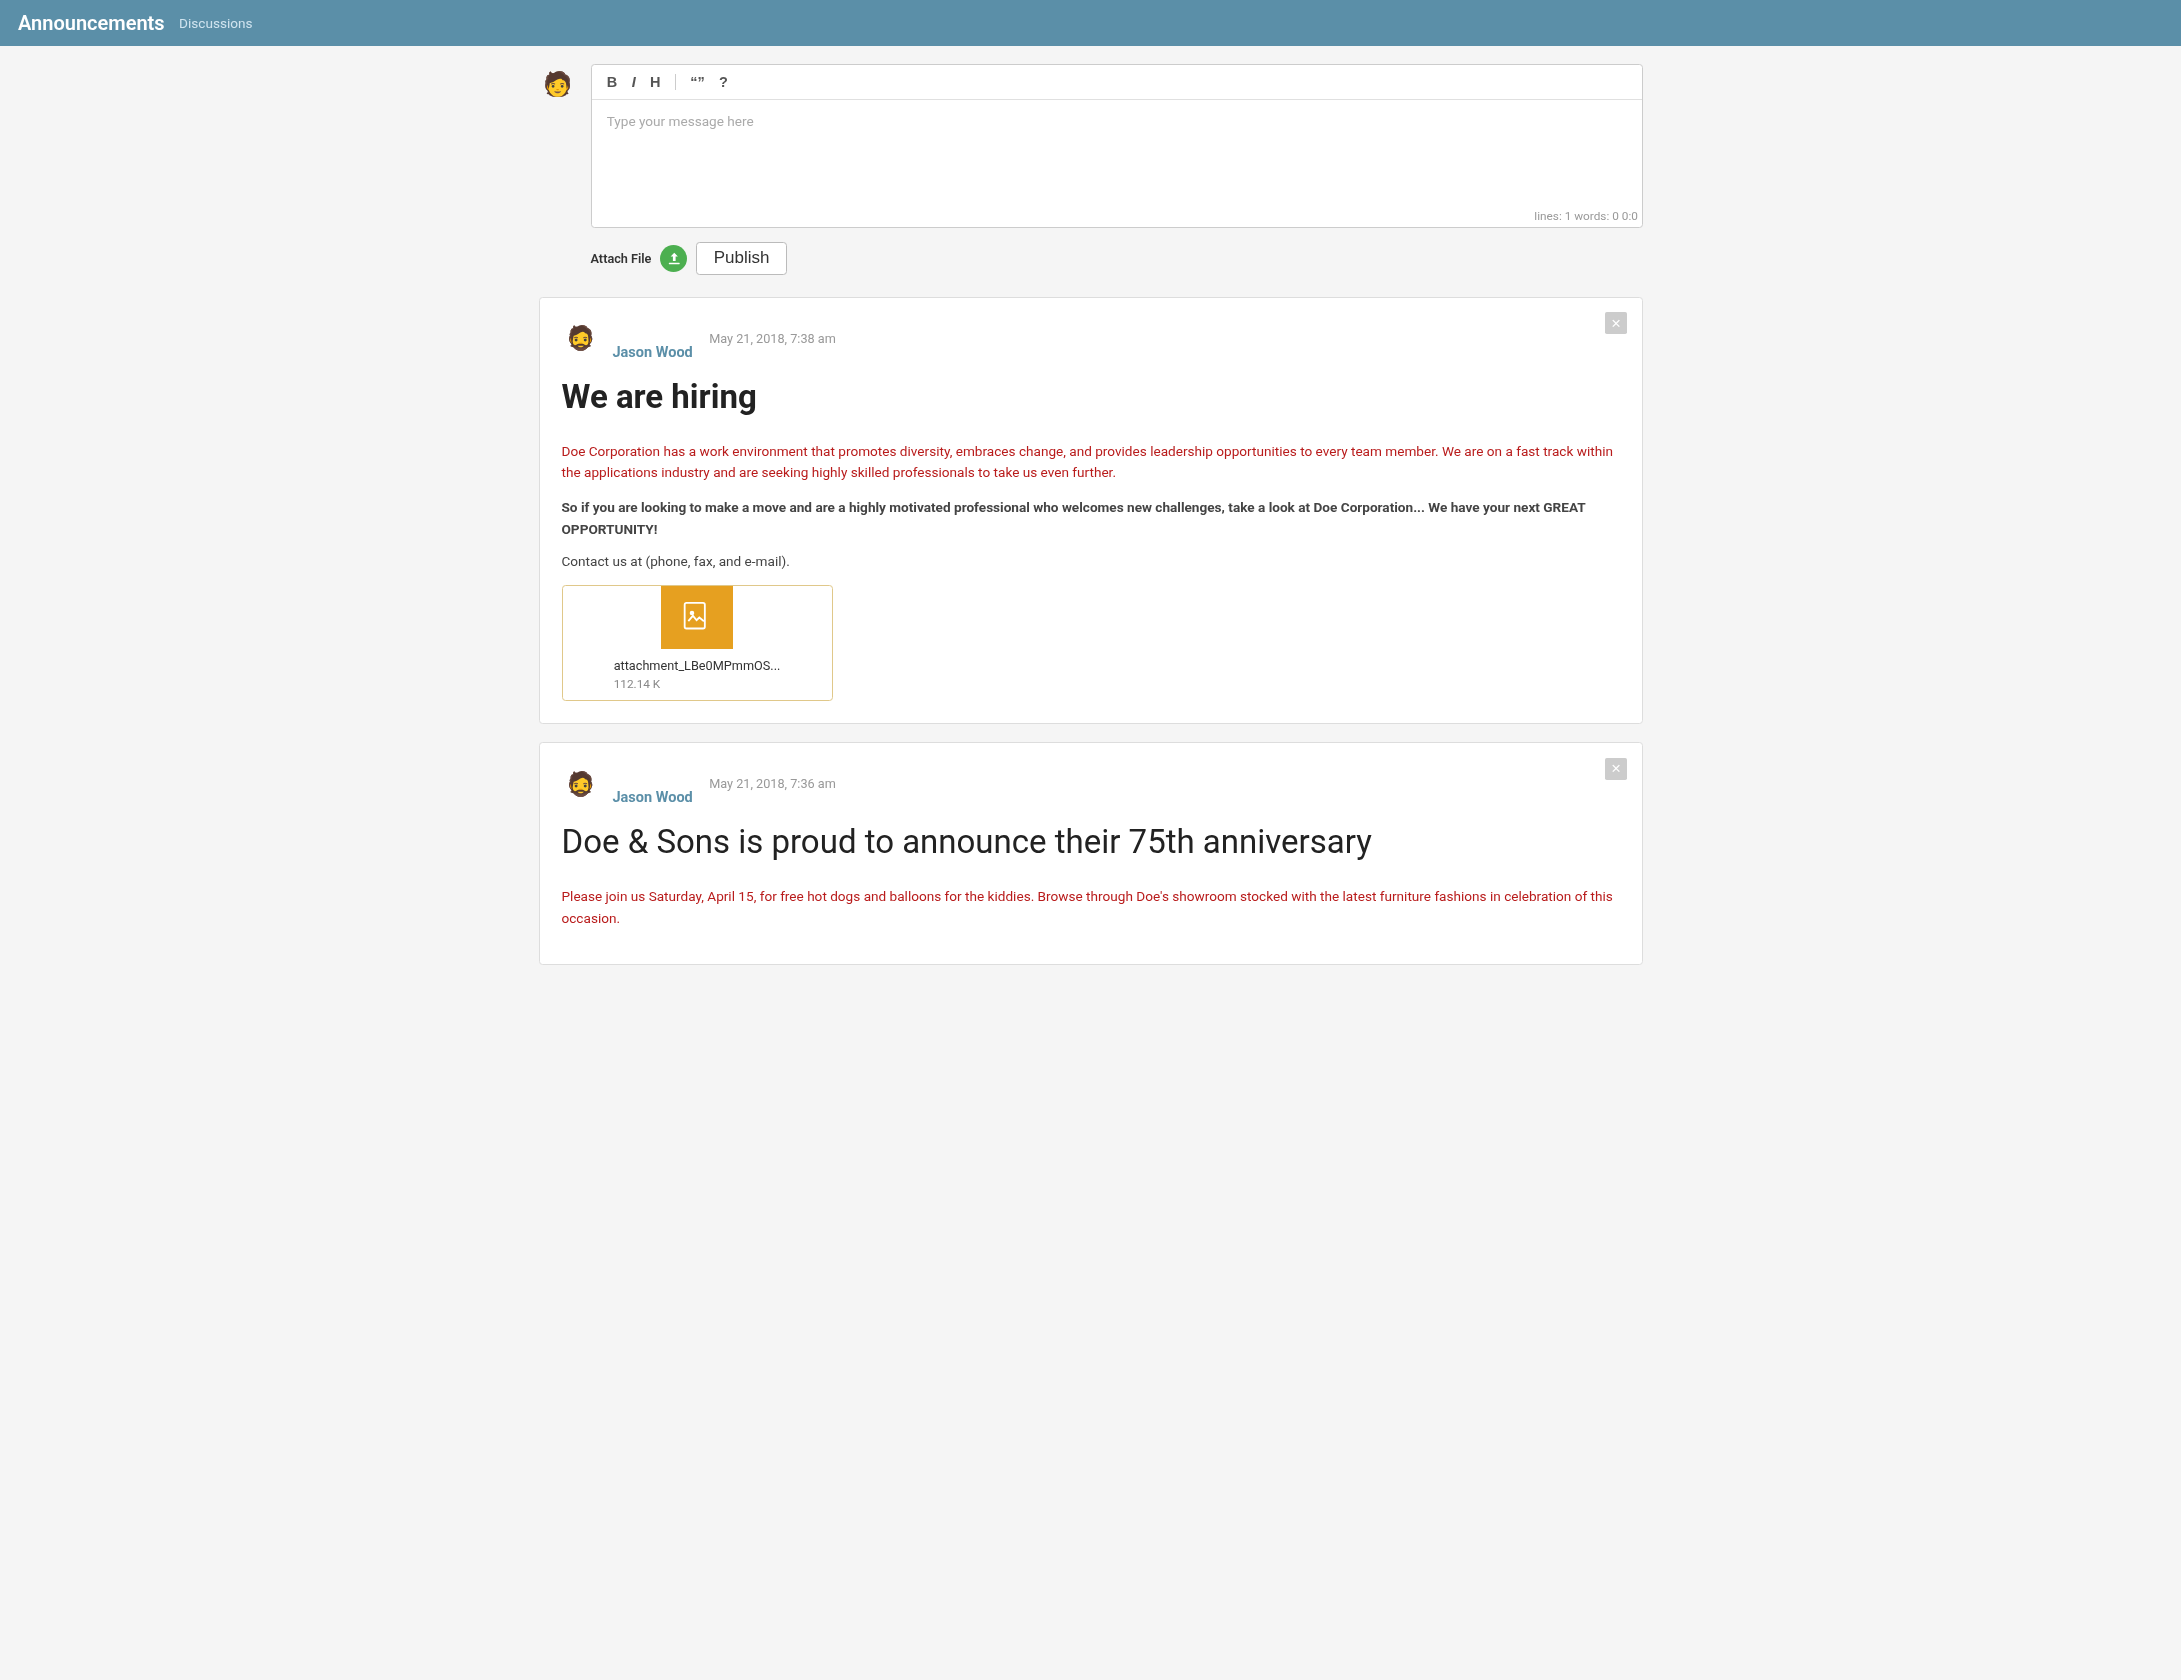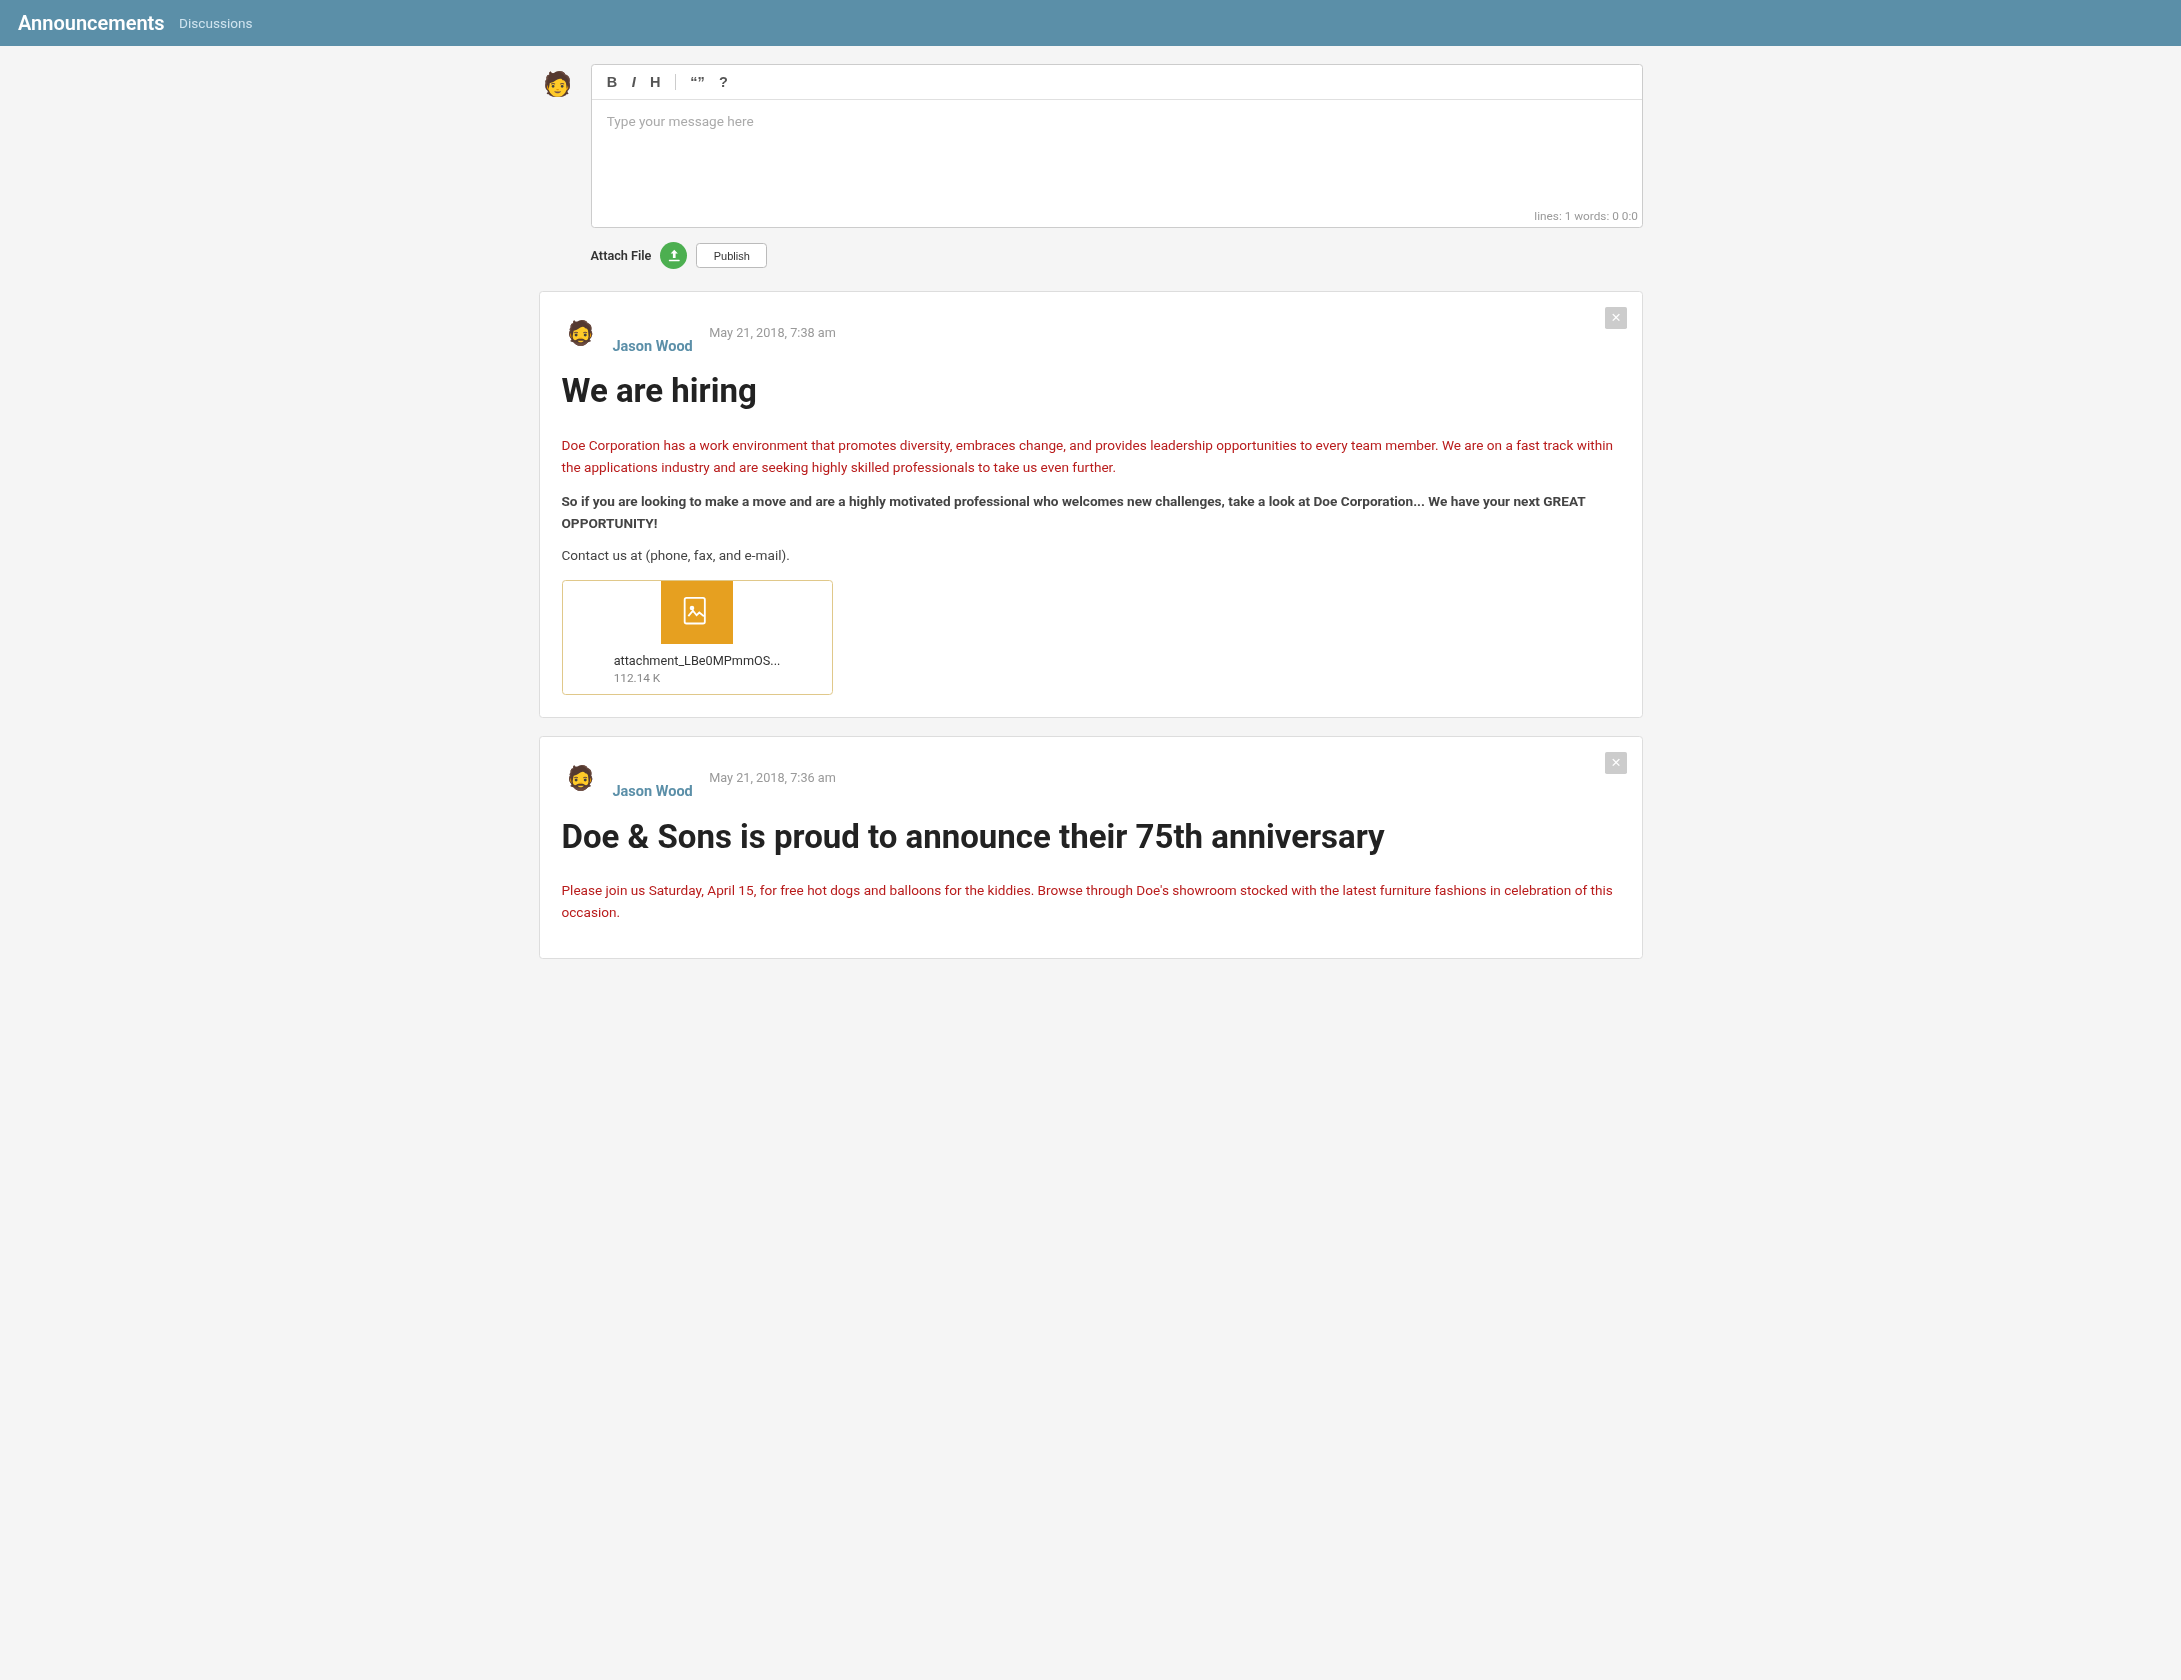--- a/index.html
+++ b/index.html
@@ -113,21 +113,21 @@
       align-items: center;
       justify-content: center;
       color: white;
       font-size: 14.5px;
     }
     .publish-btn {
       background: #fff;
       border: 0.9px solid #bbb;
       border-radius: 3.6px;
       padding: 5.4px 16.3px;
-      font-size: 11px;
+      font-size: 17px;
       cursor: pointer;
       color: #333;
     }
 
     
     .post-card {
       background: #fff;
       border: 0.9px solid #ddd;
       border-radius: 3.6px;
       margin-bottom: 18px;
@@ -226,21 +226,21 @@
       margin-bottom: 3.6px;
     }
     .attachment-size {
       font-size: 11.8px;
       color: #888;
     }
 
     
     .post-title-2 {
       font-size: 33px;
-      font-weight: 700;
+      font-weight: 400;
       color: #222;
       margin-bottom: 14.5px;
       line-height: 1.2;
     }
   </style>
 </head>
 <body>
 
 <div class="header">
   <span class="header-title">Announcements</span>

